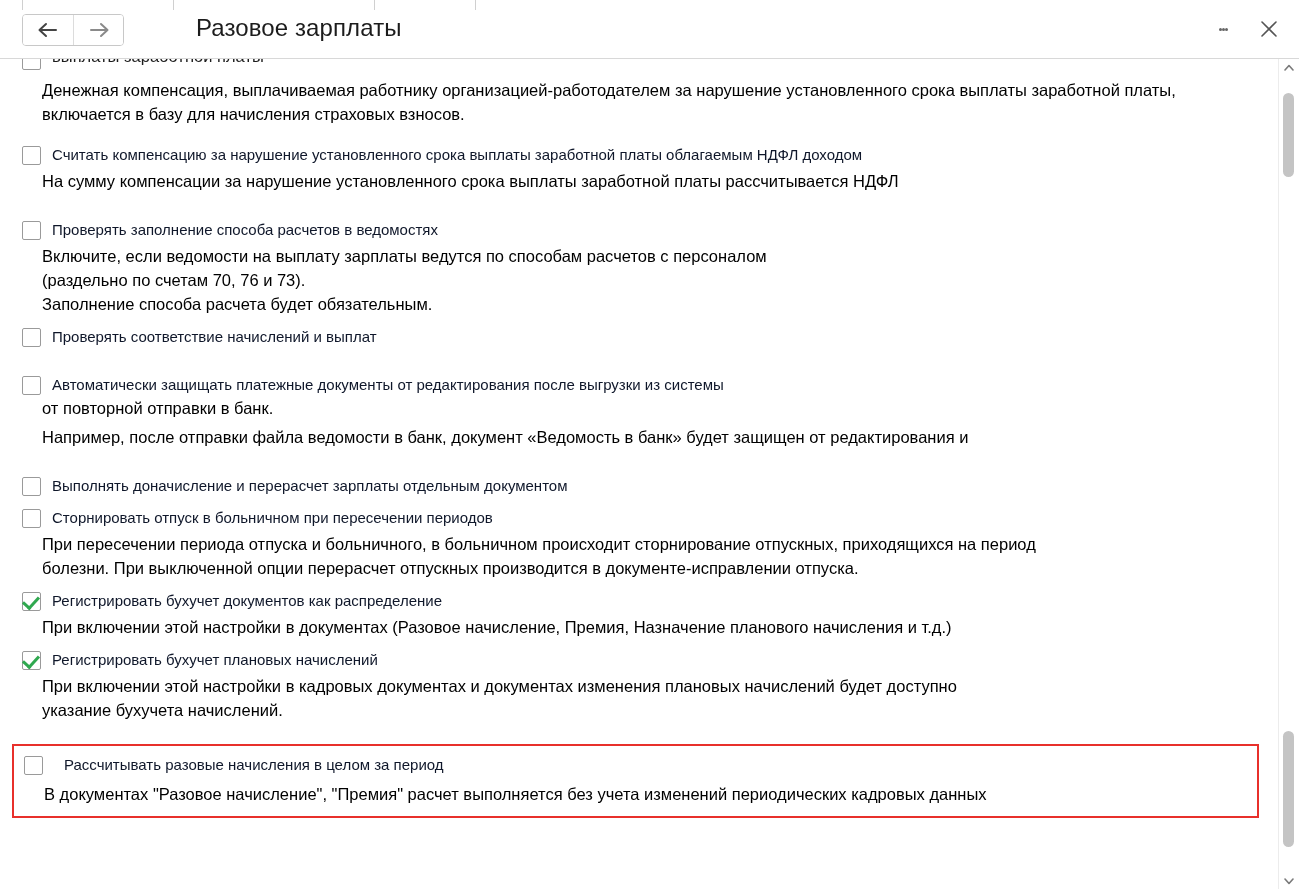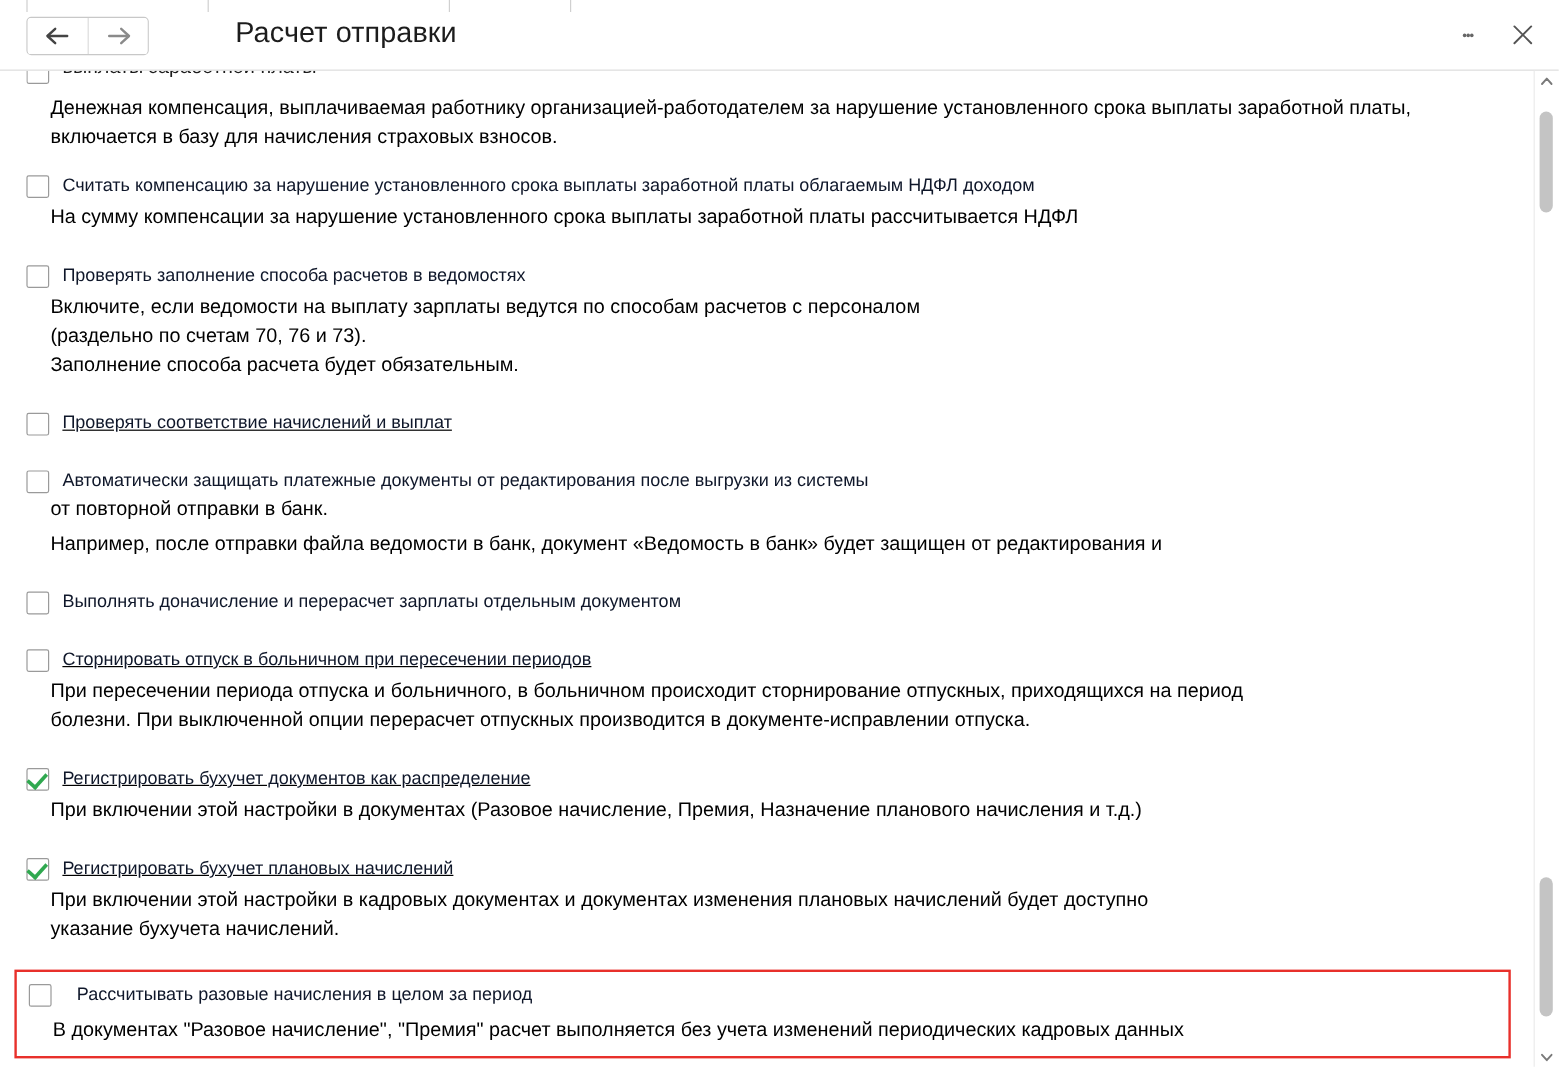--- a/index.html
+++ b/index.html
@@ -168,21 +168,21 @@
     font-size: 16.5px;
     line-height: 24px;
     margin-top: 5px;
     max-width: 1180px;
     margin-left: 20px;
   }
   .desc.tight { margin-top: 3px; }
 
   .gap-lg { margin-top: 26px; }
   .gap-md { margin-top: 18px; }
-  .gap-sm { margin-top: 26px; text-decoration: underline; }
+  .gap-sm { margin-top: 10px; }
 
   
   .highlight-box {
     border: 2px solid #e8302b;
     margin: 22px 0 0 -10px;
     padding: 8px 10px 10px 10px;
     width: 1247px;
     box-sizing: border-box;
   }
   .highlight-box .row { margin-top: 0; gap: 10px; }
@@ -254,21 +254,21 @@
       </svg>
     </button>
     <button class="nav-btn">
       <svg width="22" height="16" viewBox="0 0 22 16">
         <path d="M13 2 L19.5 8 L13 14" stroke="#8a8a8a" stroke-width="2" fill="none" stroke-linecap="round" stroke-linejoin="round"></path>
         <path d="M3 8 H19" stroke="#8a8a8a" stroke-width="2" fill="none" stroke-linecap="round"></path>
       </svg>
     </button>
   </div>
 
-  <div class="win-title">Расчет отправки</div>
+  <div class="win-title">Разовое зарплаты</div>
 
   <div class="win-controls">
     <div class="icon-btn kebab">
       <span></span>
         <span></span>
         <span></span>
     </div>
     <div class="icon-btn">
       <svg width="18" height="18" viewBox="0 0 18 18">
         <path d="M2 2 L16 16 M16 2 L2 16" stroke="#555" stroke-width="1.6" stroke-linecap="round"></path>

